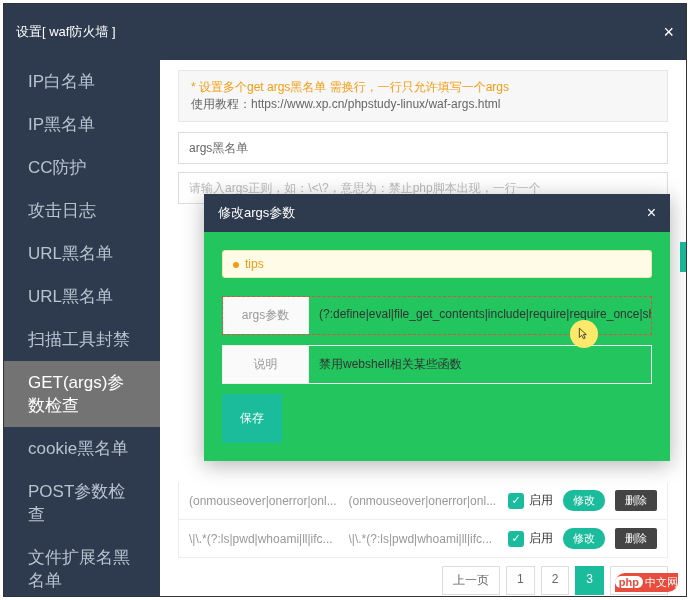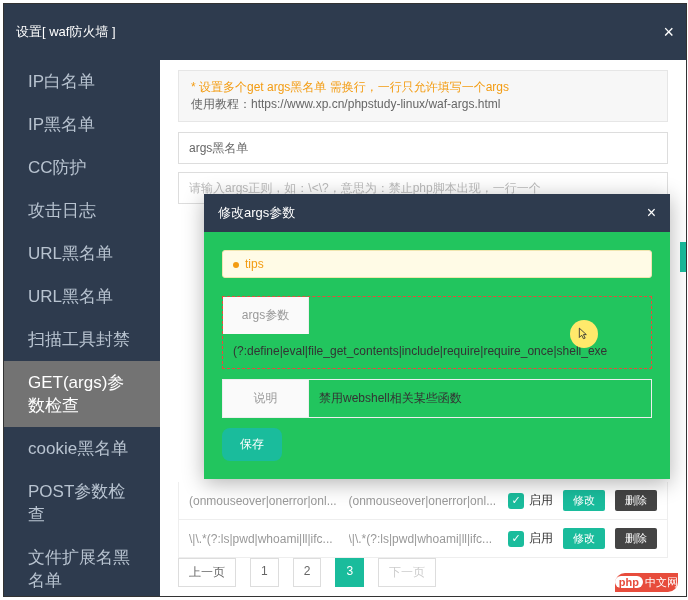--- a/index.html
+++ b/index.html
@@ -23,40 +23,40 @@
     
     .inp { width: 100%; border: 1px solid #ddd; padding: 8px 10px; font-size: 12px; margin-bottom: 8px; color: #666; }
     .inp::placeholder { color: #bbb; }
     
     .table-row { display: flex; align-items: center; border: 1px solid #eee; border-top: none; padding: 8px 10px; font-size: 12px; gap: 10px; }
     .table-row:first-of-type { border-top: 1px solid #eee; }
     .cell-pattern { flex: 1; color: #999; overflow: hidden; text-overflow: ellipsis; white-space: nowrap; }
     .cell-check { display: flex; align-items: center; gap: 5px; color: #333; }
     .check-icon { width: 16px; height: 16px; background: #1abc9c; border-radius: 3px; display: inline-flex; align-items: center; justify-content: center; color: #fff; font-size: 11px; }
     .btn-sm { padding: 3px 10px; font-size: 11px; color: #fff; border-radius: 2px; cursor: pointer; }
-    .btn-edit { background: #1abc9c; }
+    .btn-edit { background: #1abc9c; border-radius: 10px; }
     .btn-del { background: #444; }
     
-    .pagination { display: flex; gap: 14px; margin-top: 0; font-size: 12px; }
+    .pagination { display: flex; gap: 6px; margin-top: 8px; font-size: 12px; justify-content: flex-end; }
     .page-btn { border: 1px solid #ddd; padding: 5px 10px; cursor: pointer; color: #666; }
     .page-btn.active { background: #1abc9c; color: #fff; border-color: #1abc9c; }
     .page-btn.disabled { color: #ccc; }
     
     
     .modal { position: absolute; left: 44px; top: 134px; width: 466px; background: #22c55e; box-shadow: 0 4px 20px rgba(0,0,0,0.3); }
     .modal-header { background: #2e3b4e; color: #fff; padding: 10px 14px; font-size: 13px; display: flex; align-items: center; }
     .modal-header .close { margin-left: auto; font-size: 16px; cursor: pointer; }
     .modal-body { padding: 18px; }
     .tips { background: #fffbe6; border: 1px solid #f0e6b0; border-radius: 3px; padding: 6px 10px; font-size: 12px; color: #f39c12; margin-bottom: 18px; }
     .tips .dot { width: 6px; height: 6px; background: #f39c12; border-radius: 50%; display: inline-block; margin-right: 6px; }
-    .dashed-box { border: 1px dashed #e74c3c; display: flex; margin-bottom: 10px; flex-direction: column; }
+    .dashed-box { border: 1px dashed #e74c3c; display: flex; margin-bottom: 10px; }
     .field-row { display: flex; margin-bottom: 10px; border: 1px solid #eee; }
     .dashed-box .label, .field-row .label { width: 86px; background: #fafafa; border-right: 1px solid #eee; padding: 10px; font-size: 12px; color: #999; text-align: center; }
     .dashed-box .val, .field-row .val { flex: 1; padding: 10px; font-size: 12px; color: #333; overflow: hidden; white-space: nowrap; }
-    .btn-save { background: #1abc9c; color: #fff; padding: 8px 18px; font-size: 12px; border-radius: 8px; display: inline-block; cursor: pointer; }
+    .btn-save { background: #1abc9c; color: #fff; padding: 16px 18px; font-size: 12px; border-radius: 2px; display: inline-block; cursor: pointer; }
     
     .cursor-spot { position: absolute; left: 366px; top: 126px; width: 28px; height: 28px; background: #ffe96b; border-radius: 50%; pointer-events: none; display: flex; align-items: center; justify-content: center; }
     .cursor-spot svg { width: 14px; height: 14px; }
     
     .watermark { position: absolute; right: 10px; bottom: 8px; font-size: 11px; color: #fff; background: #e74c3c; padding: 2px 0; border-radius: 10px 0 10px 0; }
     .watermark::before { content: "php"; background: #fff; color: #e74c3c; border-radius: 8px; padding: 0 4px; margin-right: 2px; font-weight: bold; }
     
     .green-strip { position: absolute; right: 0; top: 182px; width: 6px; height: 30px; background: #1abc9c; }
   </style>
 </head>

